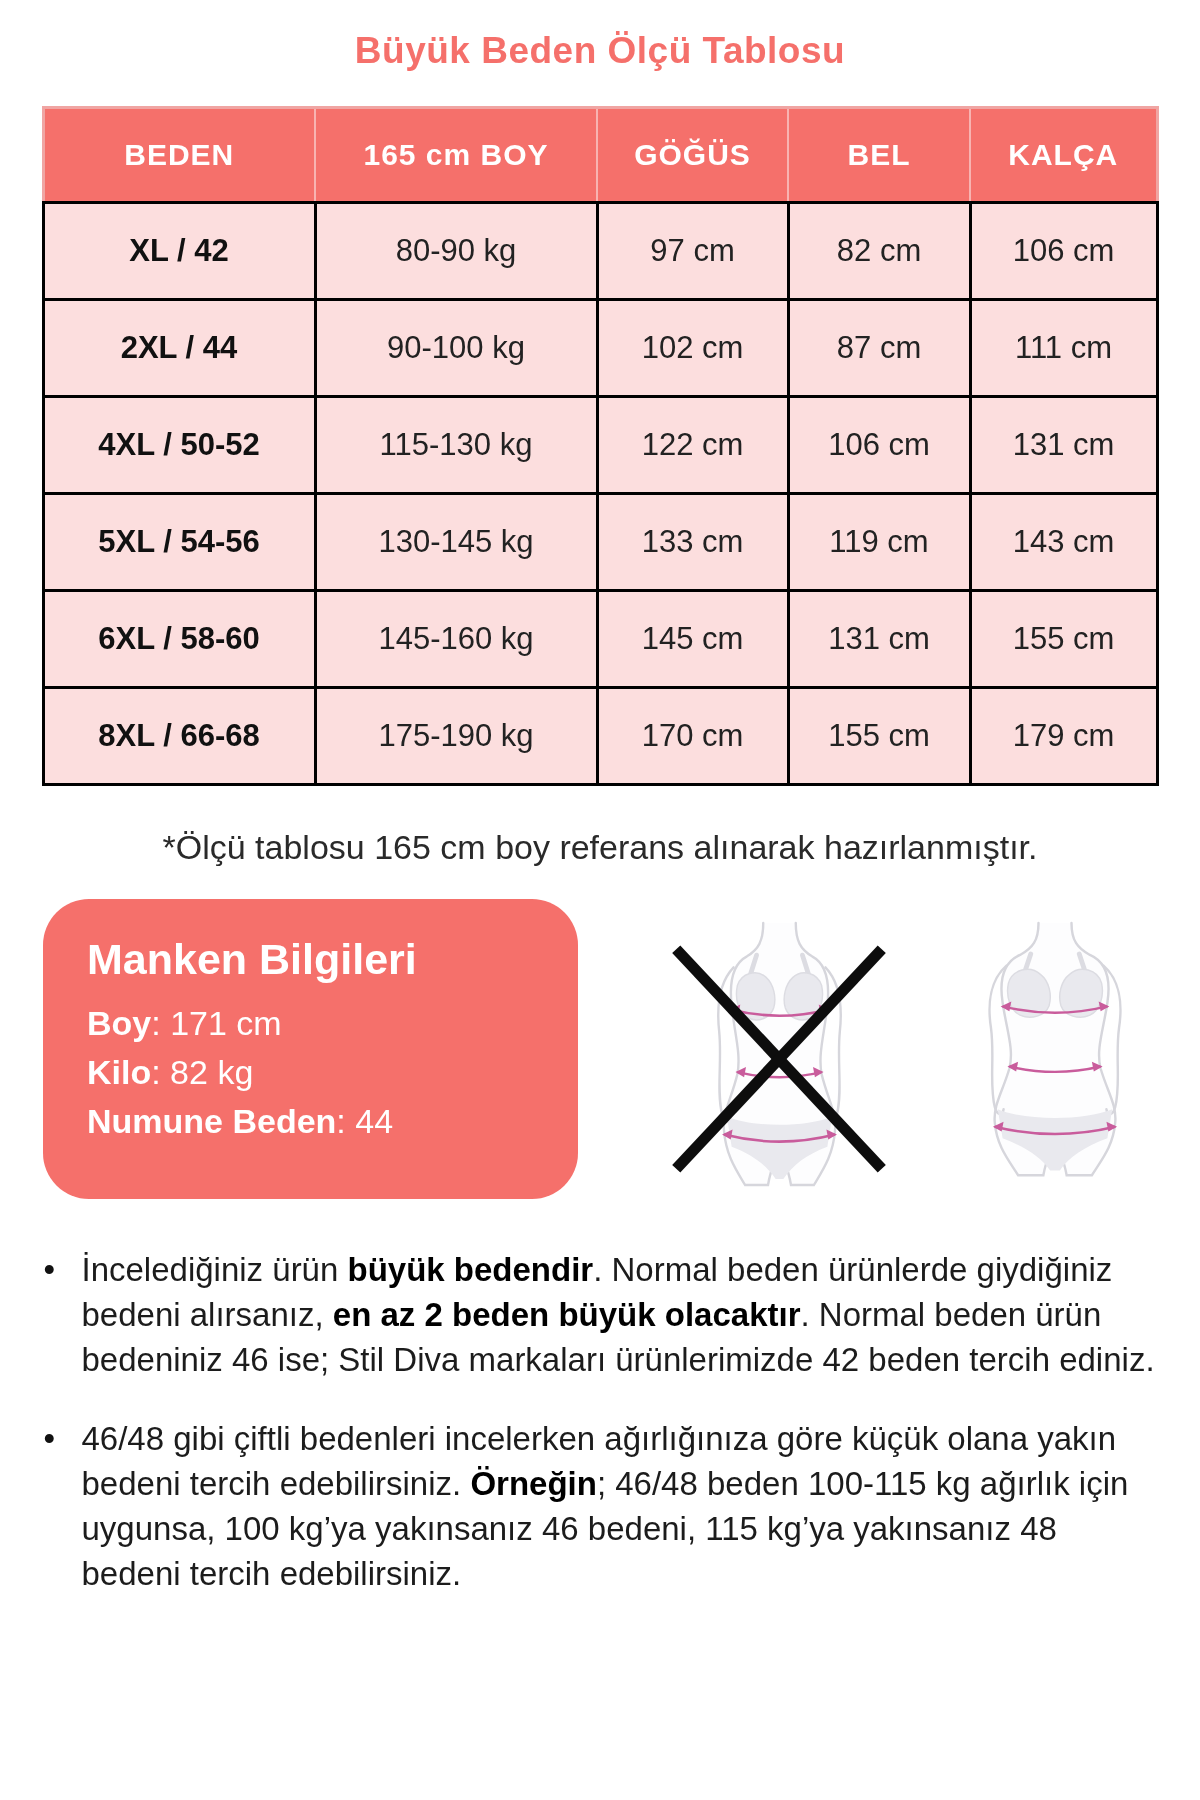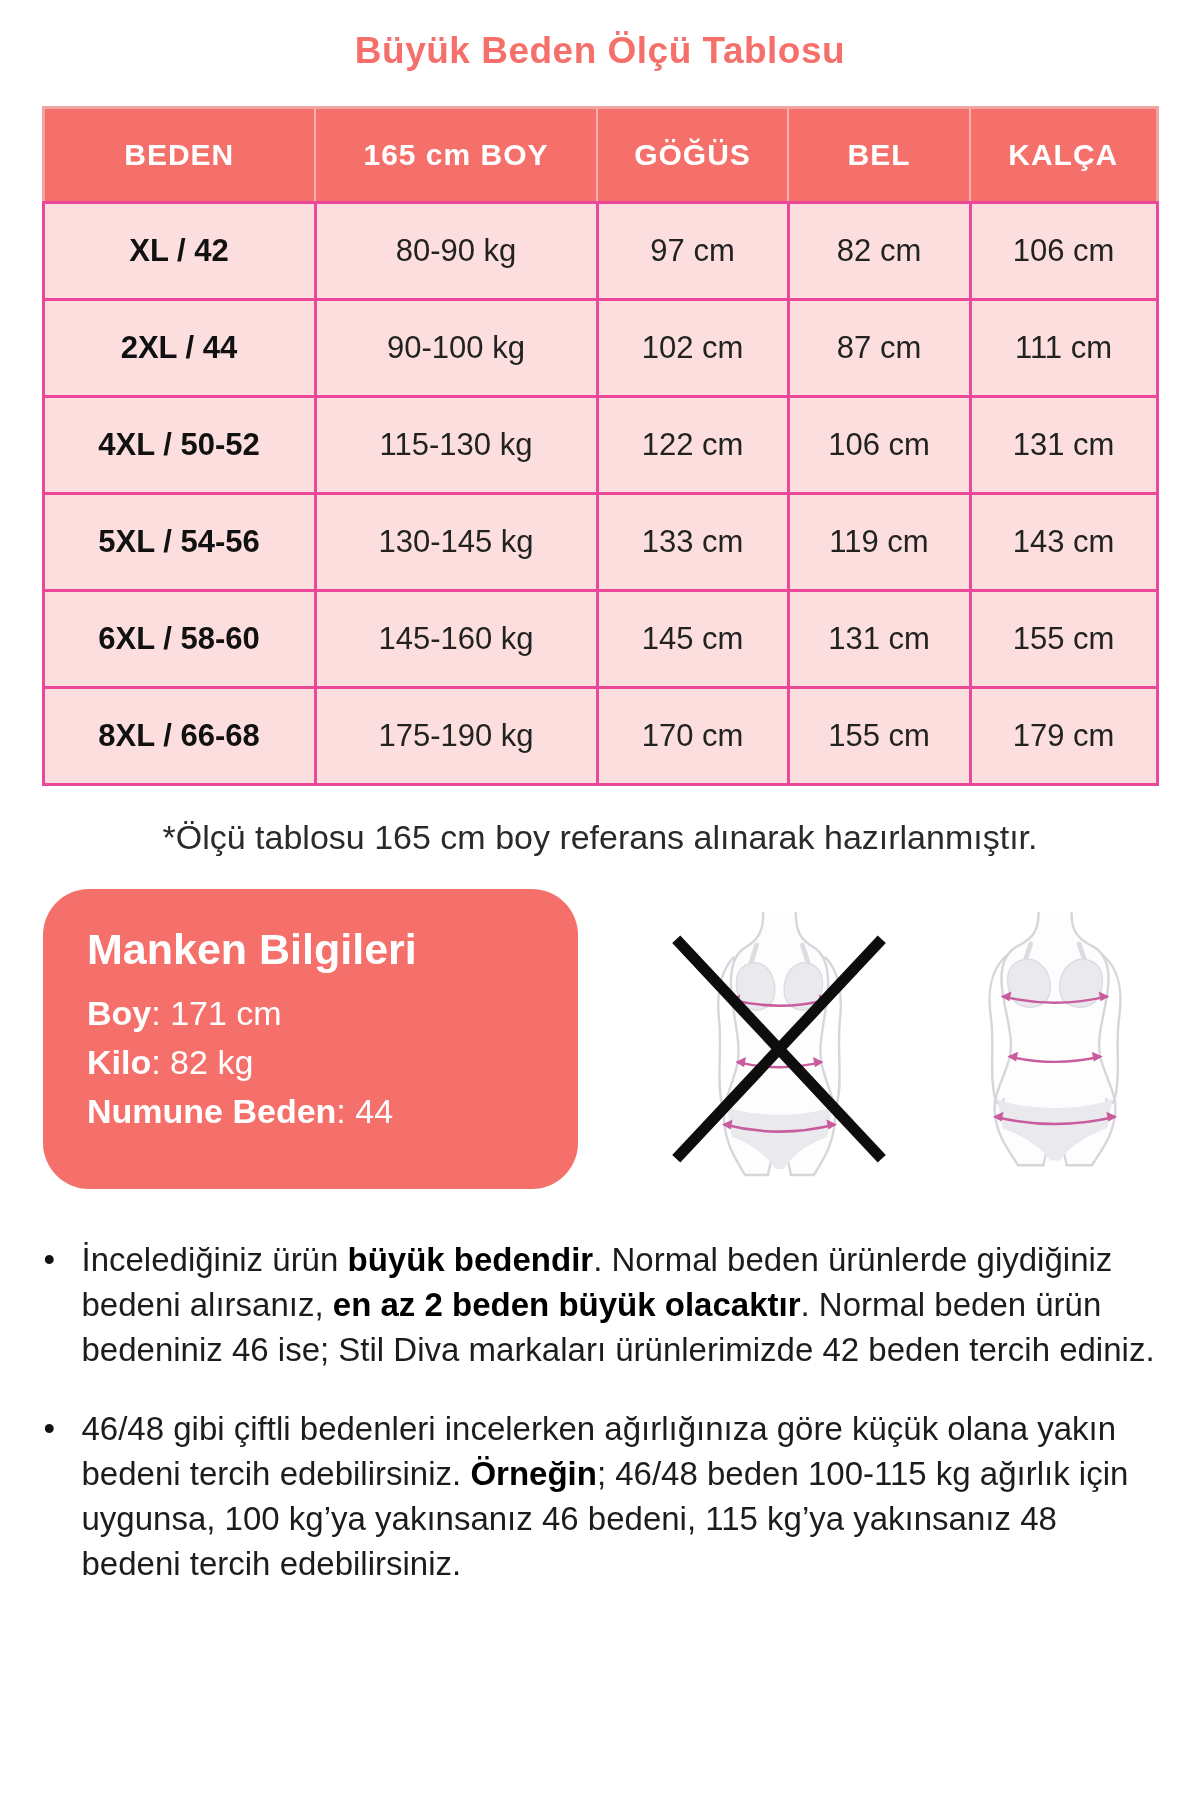--- a/index.html
+++ b/index.html
@@ -25,26 +25,26 @@
   .size-table col.c4{width:182px}
   .size-table col.c5{width:187px}
   .size-table th{
     background:#f5706b;color:#ffffff;
     height:90px;font-size:30px;font-weight:700;letter-spacing:1px;
     border:2px solid #f8b3b1;text-align:center;
   }
   .size-table td{
     background:#fcdede;height:92px;text-align:center;
     font-size:31px;color:#222222;
-    border:3px solid #ec4899;
+    border:3px solid #000000;
   }
   .size-table td.size-cell{font-weight:700;color:#111111;}
   
   .footnote{
-    margin:32px 0 0 0;text-align:center;
+    margin:42px 0 0 0;text-align:center;
     font-size:34px;color:#2a2a2a;
   }
   
   .info-row{position:relative;height:300px;margin-top:32px;}
   .model-box{
     position:absolute;left:43px;top:0;
     width:535px;height:300px;box-sizing:border-box;
     background:#f5706b;border-radius:46px;
     padding:36px 44px;color:#ffffff;
   }

